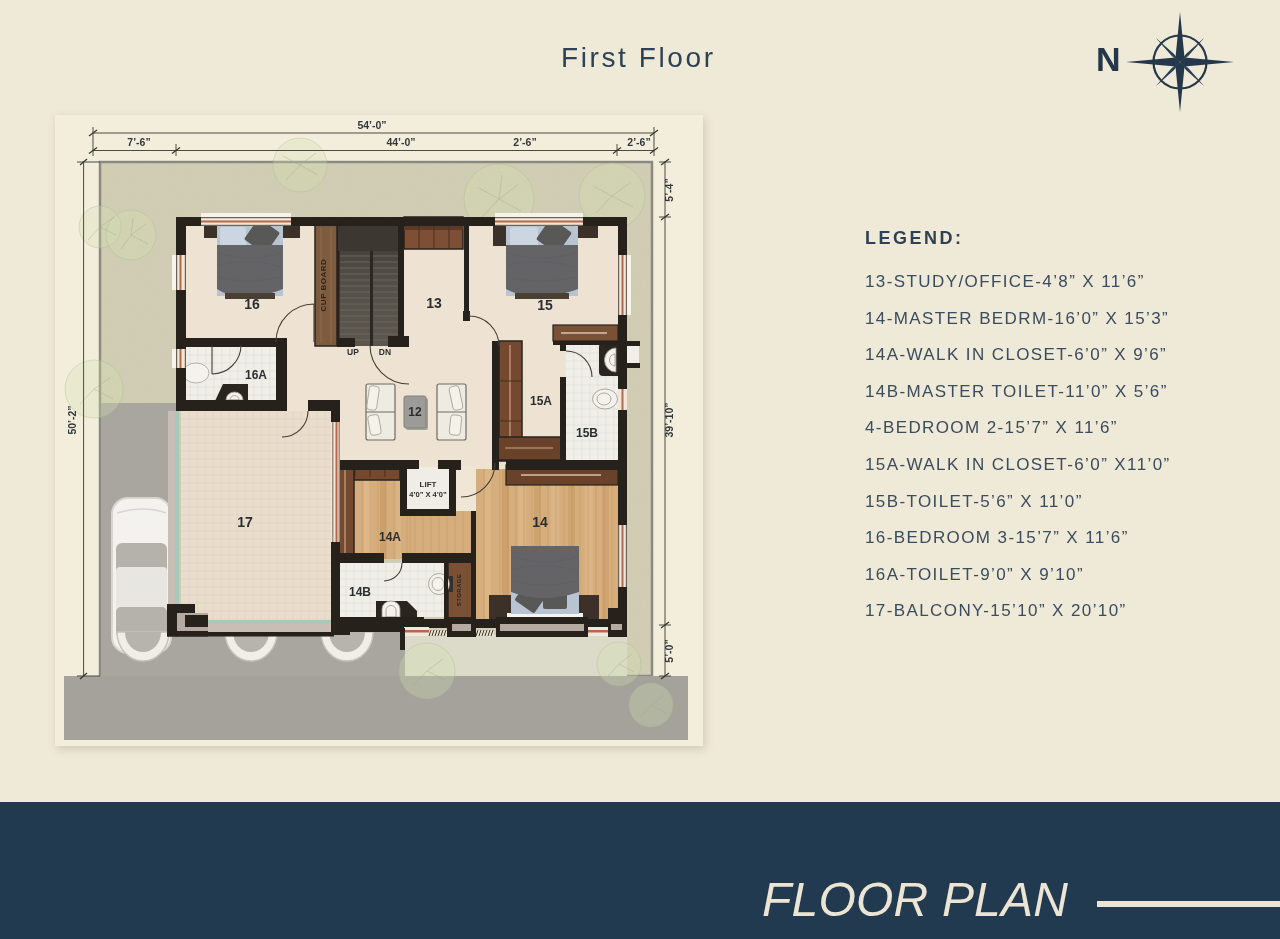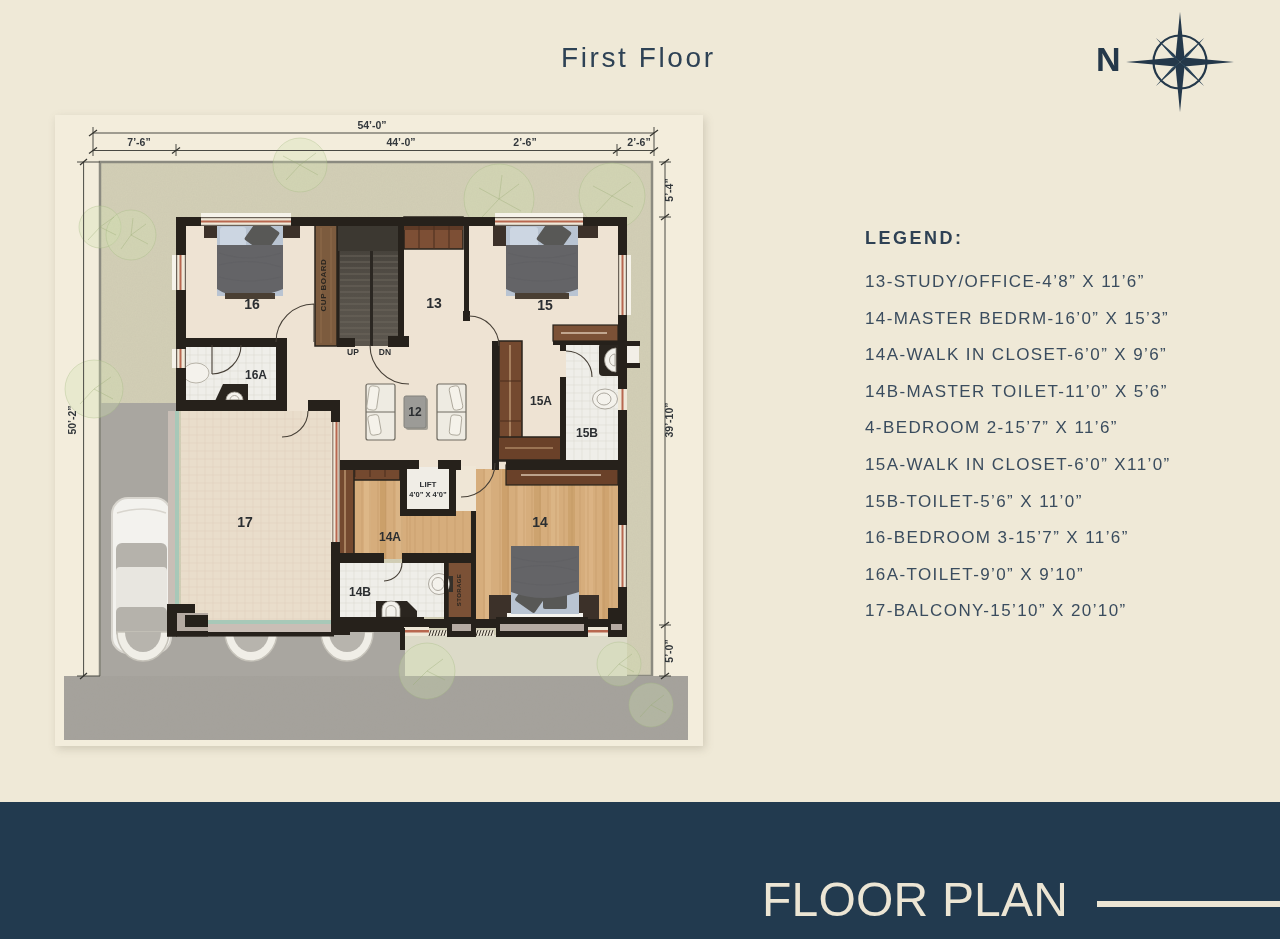--- a/index.html
+++ b/index.html
@@ -581,15 +581,15 @@
     <div>15A-WALK IN CLOSET-6’0” X11’0”</div>
     <div>15B-TOILET-5’6” X 11’0”</div>
     <div>16-BEDROOM 3-15’7” X 11’6”</div>
     <div>16A-TOILET-9’0” X 9’10”</div>
     <div>17-BALCONY-15’10” X 20’10”</div>
   </div>
 </div>
 
 <div class="abs" style="left:0;top:802px;width:1280px;height:137px;background:#223a4f;"></div>
 
-<div class="abs" style="left:762px;top:872px;font-size:48px;color:#ece5d4;letter-spacing:0.2px;">FLOOR PLAN</div>
+<div class="abs" style="left:762px;top:872px;font-size:48px;font-style:italic;color:#ece5d4;letter-spacing:0.2px;">FLOOR PLAN</div>
 
 <div class="abs" style="left:1097px;top:901px;width:183px;height:6px;background:#ece5d4;"></div>
 
 </body></html>

